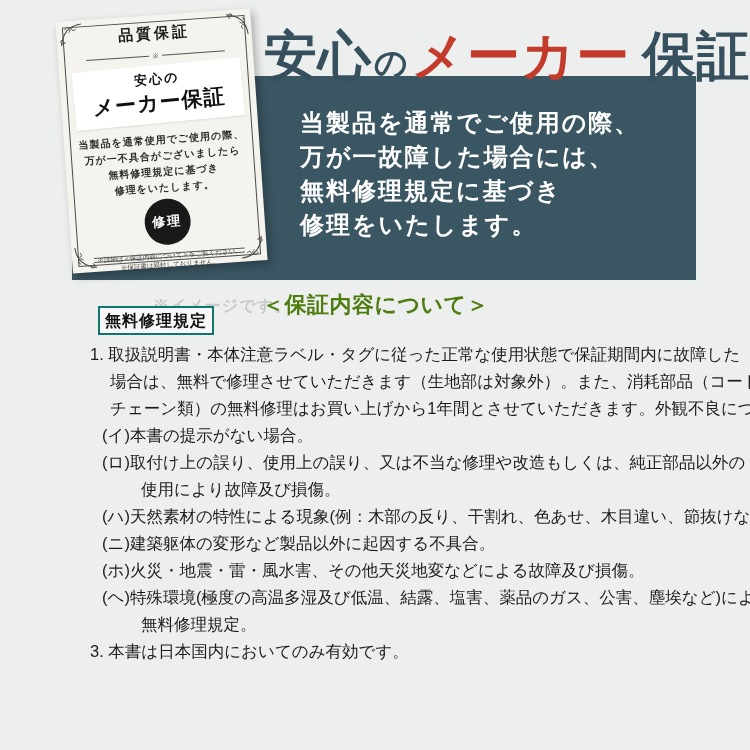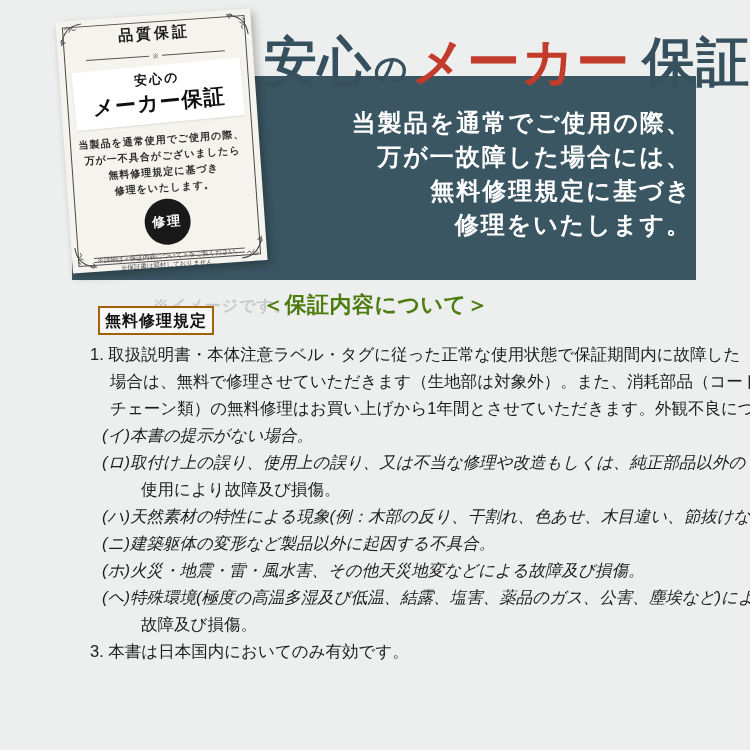--- a/index.html
+++ b/index.html
@@ -8,30 +8,30 @@
     background:var(--bg,#edeeee);
     font-family:"Liberation Sans", sans-serif;
     color:#1c1c1c;
   }
   
   .hero-panel {
     position:absolute; left:72px; top:76px; width:624px; height:204px;
     background:var(--panel,#3a5662);
   }
   .hero-title {
-    position:absolute; left:264px; top:8px; width:486px; height:68px;
+    position:absolute; left:264px; top:2px; width:486px; height:68px;
     display:flex; align-items:baseline; white-space:nowrap;
     font-weight:bold; line-height:66px;justify-content:center;
   }
   .t-dark { font-size:53px; color:var(--titledark,#36505e); letter-spacing:1px; }
   .t-no   { font-size:33px; color:var(--titledark,#36505e); margin:0 4px 0 2px; }
   .t-red  { font-size:53px; color:var(--accent,#c23b2b); letter-spacing:1px; margin-right:12px; }
   .hero-message {
     position:absolute; left:300px; top:106px; width:392px;
-    text-align:right; color:#ffffff; font-weight:bold;
+    text-align:left; color:#ffffff; font-weight:bold;
     font-size:24px; line-height:34px; letter-spacing:2px; white-space:nowrap;
   }
   
   .certificate {
     position:absolute; left:64px; top:15px; width:195px; height:252px;
     background:var(--paper,#f4f3ee);
     transform:rotate(-4deg);
     box-shadow:3px 4px 9px rgba(0,0,0,0.28);
   }
   .cert-frame { position:absolute; inset:6px; border:1px solid #4a4a4a; }
@@ -84,31 +84,31 @@
     font-size:16px; font-weight:bold; letter-spacing:1px;
     color:var(--watermark,#c8cac9);
   }
   .section-heading {
     position:absolute; left:254px; top:282px; margin:8px;
     font-size:22px; font-weight:bold; letter-spacing:0.5px; color:#4d7c0f;
     white-space:nowrap;
   }
   .label-box {
     position:absolute; left:98px; top:306px; width:112px; height:25px;
-    border:2px solid #a16207; background:#f6f7f6;
+    border:2px solid #0f766e; background:#f6f7f6;
     text-align:center; line-height:25px;
     font-size:16px; font-weight:bold; letter-spacing:1px; color:#111;
   }
   .terms { position:absolute; left:90px; top:341px; width:660px; }
   .term-line {
     font-size:16.5px; line-height:27px; color:#1c1c1c; white-space:nowrap;
   }
   .ind0 { margin-left:0; }
   .ind1 { margin-left:20px; }
-  .ind2 { margin-left:12px;font-style:italic; }
+  .ind2 { margin-left:12px; }
   .ind3 { margin-left:51px; }
 </style>
 </head>
 <body>
 
 <div class="page">
 
   <section>
     <div class="hero-panel"></div>
 
@@ -193,18 +193,18 @@
         <div class="term-line ind0">1. 取扱説明書・本体注意ラベル・タグに従った正常な使用状態で保証期間内に故障した</div>
         <div class="term-line ind1">場合は、無料で修理させていただきます（生地部は対象外）。また、消耗部品（コード、</div>
         <div class="term-line ind1">チェーン類）の無料修理はお買い上げから1年間とさせていただきます。外観不良につき</div>
         <div class="term-line ind2">(イ)本書の提示がない場合。</div>
         <div class="term-line ind2">(ロ)取付け上の誤り、使用上の誤り、又は不当な修理や改造もしくは、純正部品以外の</div>
         <div class="term-line ind3">使用により故障及び損傷。</div>
         <div class="term-line ind2">(ハ)天然素材の特性による現象(例：木部の反り、干割れ、色あせ、木目違い、節抜けなど)。</div>
         <div class="term-line ind2">(ニ)建築躯体の変形など製品以外に起因する不具合。</div>
         <div class="term-line ind2">(ホ)火災・地震・雷・風水害、その他天災地変などによる故障及び損傷。</div>
         <div class="term-line ind2">(ヘ)特殊環境(極度の高温多湿及び低温、結露、塩害、薬品のガス、公害、塵埃など)による</div>
-        <div class="term-line ind3">故障及び損傷。</div>
+        <div class="term-line ind3">無料修理規定。</div>
         <div class="term-line ind0">3. 本書は日本国内においてのみ有効です。</div>
       </div>
   </section>
 
 </div>
 
 </body></html>

